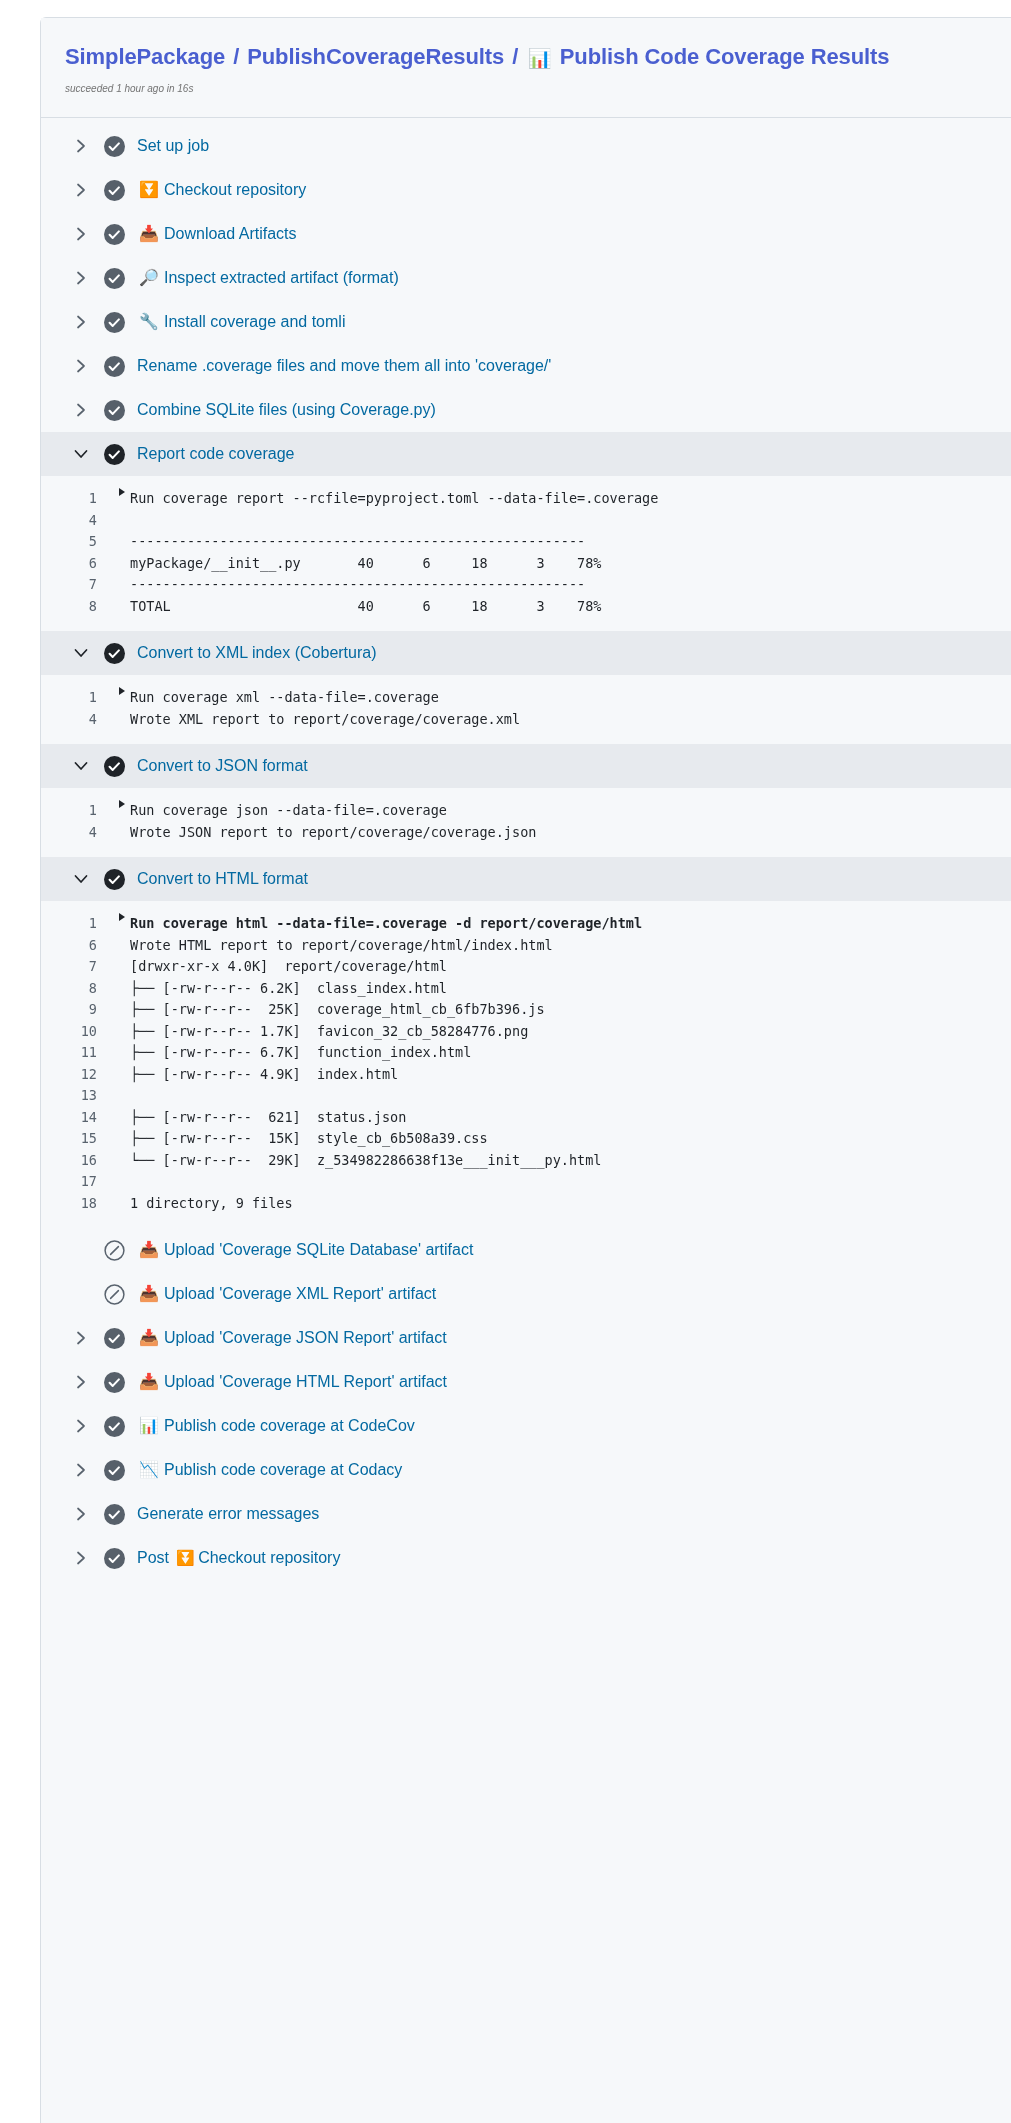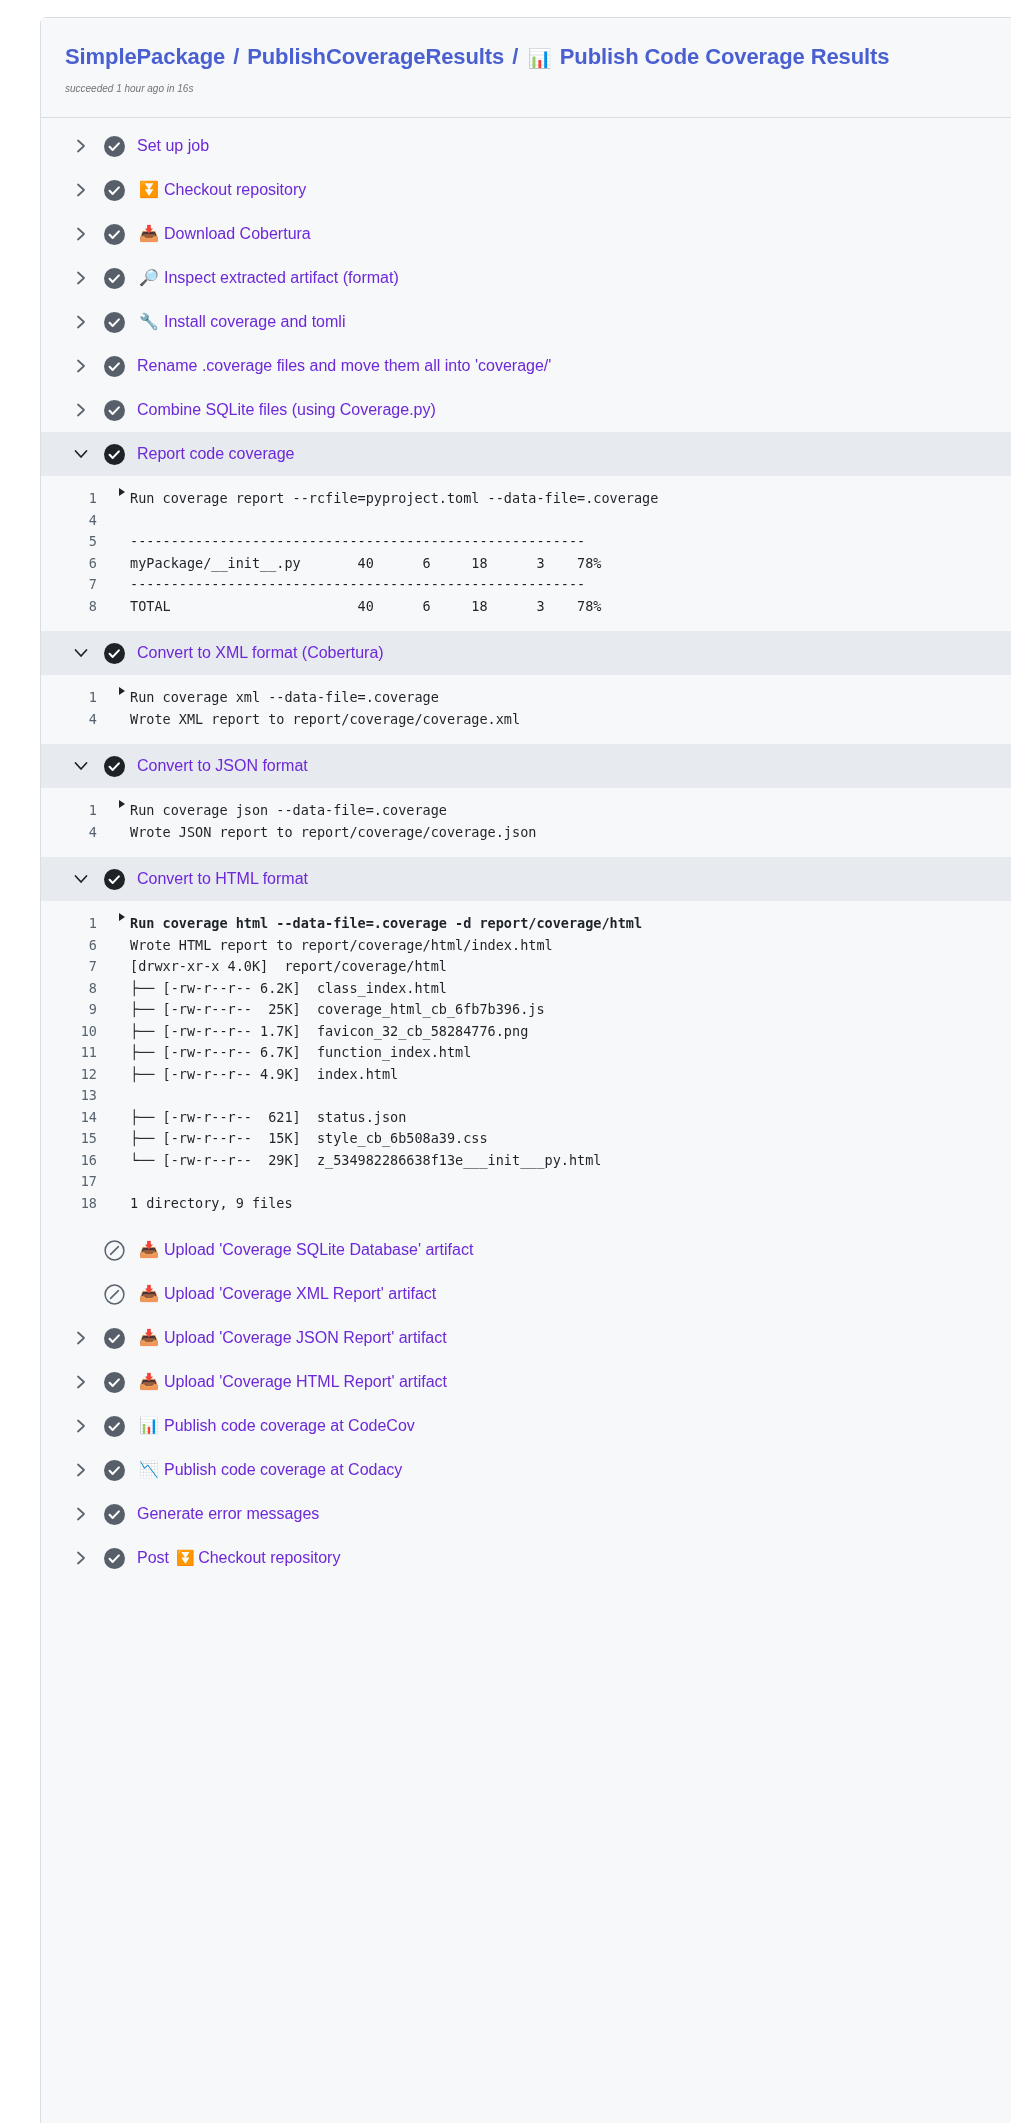--- a/index.html
+++ b/index.html
@@ -109,21 +109,21 @@
     line-height: 1;
     display: inline-block;
     width: 19px;
     text-align: center;
   }
 
   .step-label {
     margin-left: 12px;
     font-size: 16px;
     line-height: 22px;
-    color: #6d28d9;
+    color: #0369a1;
     white-space: nowrap;
   }
   .step-emoji + .step-label { margin-left: 6px; }
 
   .step-label .inline-emoji {
     font-family: "DejaVu Sans", sans-serif;
     font-size: 15px;
     padding: 0 3px;
   }
 
@@ -220,21 +220,21 @@
                 <path d="M2 2.5L8 8l-6 5.5" stroke="#59636e" stroke-width="1.7" stroke-linecap="round" stroke-linejoin="round"></path>
               </svg>
             </span>
             <span class="state">
               <svg width="21" height="21" viewBox="0 0 21 21">
                 <circle cx="10.5" cy="10.5" r="10.5" fill="#57606a"></circle>
                 <path d="M5.6 10.8l3.1 3.1 6.2-6.5" stroke="#ffffff" stroke-width="2.1" fill="none" stroke-linecap="round" stroke-linejoin="round"></path>
               </svg>
             </span>
             <span class="step-emoji">📥</span>
-            <span class="step-label">Download Cobertura</span>
+            <span class="step-label">Download Artifacts</span>
           </div>
         </div>
         <div class="step">
           <div class="step-head">
             <span class="chev">
               <svg width="11" height="16" viewBox="0 0 11 16" fill="none">
                 <path d="M2 2.5L8 8l-6 5.5" stroke="#59636e" stroke-width="1.7" stroke-linecap="round" stroke-linejoin="round"></path>
               </svg>
             </span>
             <span class="state">
@@ -326,21 +326,21 @@
               <svg width="16" height="11" viewBox="0 0 16 11" fill="none">
                 <path d="M2.5 2l5.5 6 5.5-6" stroke="#1f2328" stroke-width="1.7" stroke-linecap="round" stroke-linejoin="round"></path>
               </svg>
             </span>
             <span class="state">
               <svg width="21" height="21" viewBox="0 0 21 21">
                 <circle cx="10.5" cy="10.5" r="10.5" fill="#1f2328"></circle>
                 <path d="M5.6 10.8l3.1 3.1 6.2-6.5" stroke="#ffffff" stroke-width="2.1" fill="none" stroke-linecap="round" stroke-linejoin="round"></path>
               </svg>
             </span>
-            <span class="step-label">Convert to XML format (Cobertura)</span>
+            <span class="step-label">Convert to XML index (Cobertura)</span>
           </div>
           <div class="log">
             <div class="log-line"><span class="log-no">1</span><span class="log-caret"></span><span class="log-txt" style="margin-left: 0px;">Run coverage xml --data-file=.coverage</span></div>
             <div class="log-line"><span class="log-no">4</span><span class="log-txt" style="margin-left: 11px;">Wrote XML report to report/coverage/coverage.xml</span></div>
           </div>
         </div>
         <div class="step">
           <div class="step-head open">
             <span class="chev">
               <svg width="16" height="11" viewBox="0 0 16 11" fill="none">

